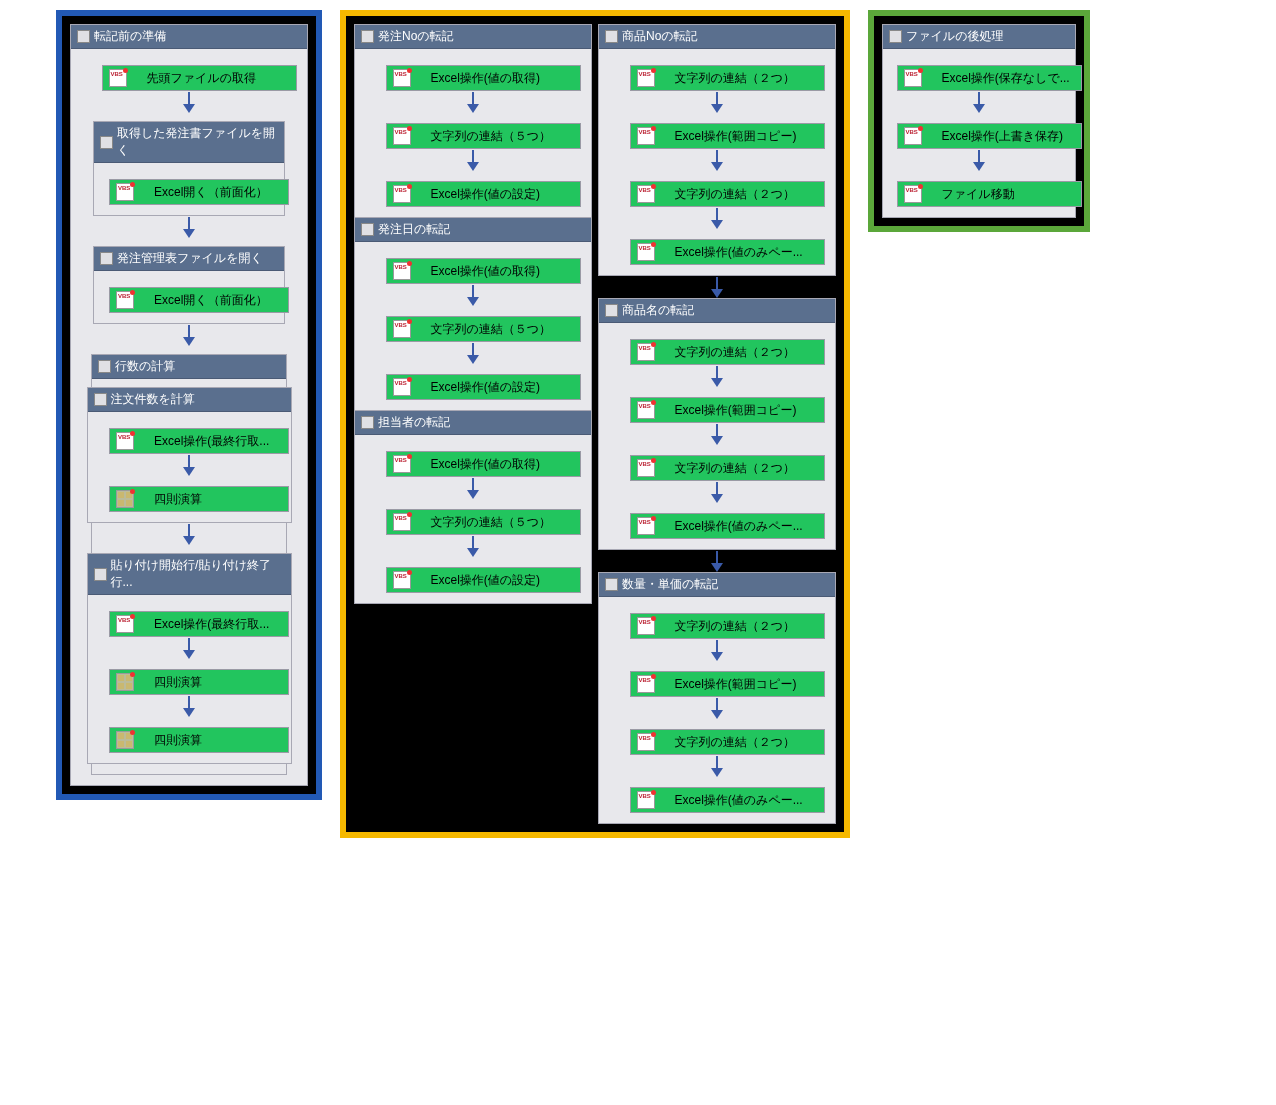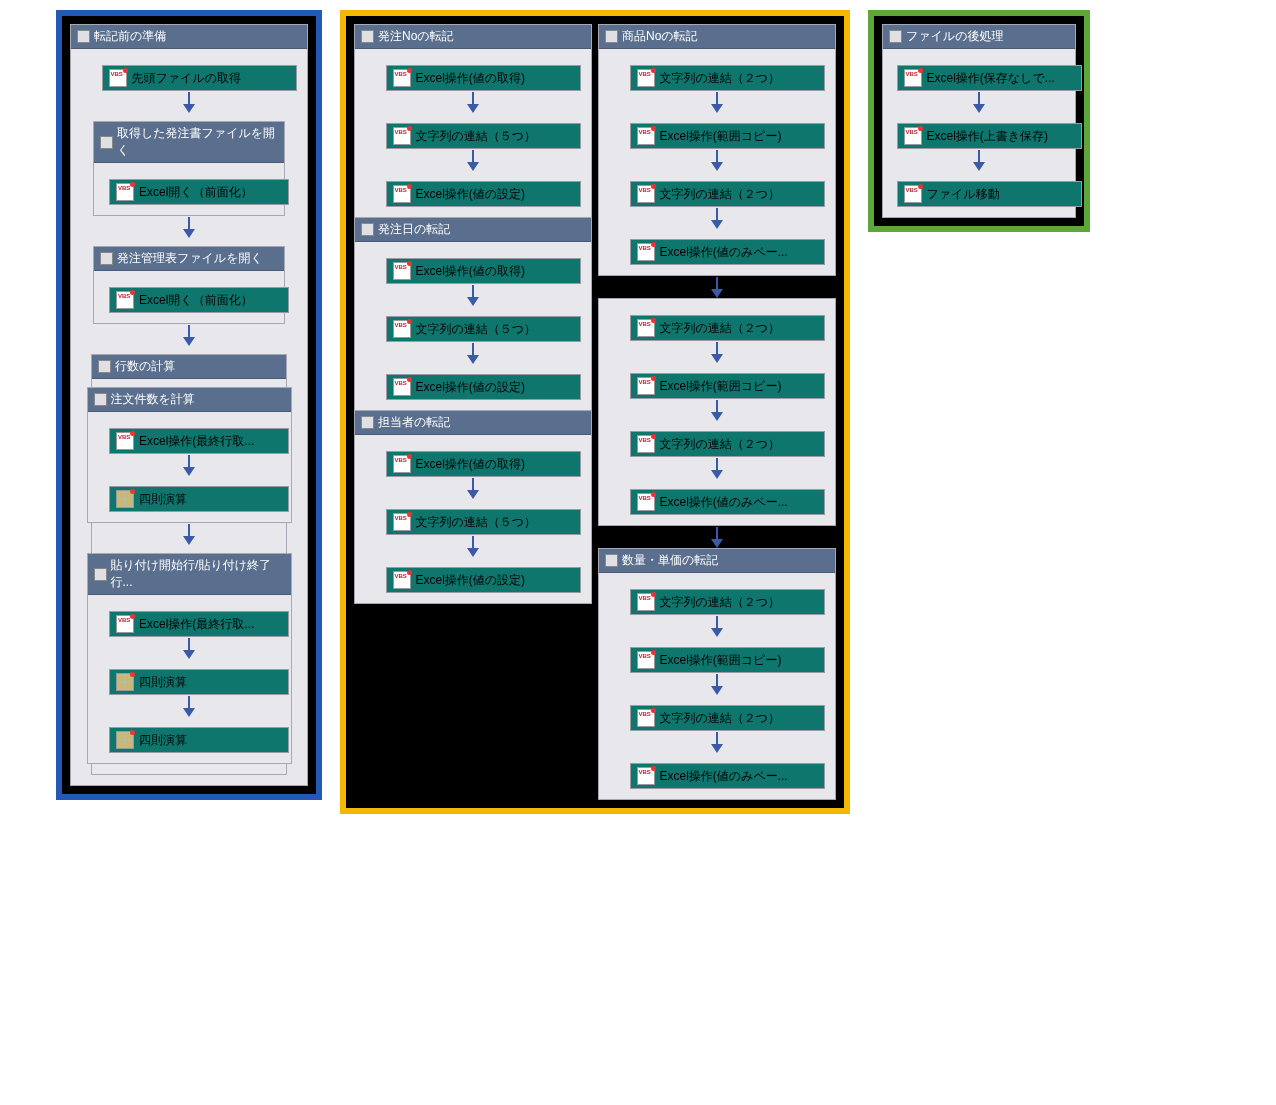--- a/index.html
+++ b/index.html
@@ -67,25 +67,25 @@
       width: 192px;
       display: flex;
       flex-direction: column;
       align-items: center;
       padding-bottom: 10px;
     }
     .subgroup-narrow {
       width: 205px;
     }
     .node {
-      background: #0f766e;
+      background: #22c55e;
       border: 1px solid #9a9aa5;
       display: flex;
       align-items: center;
-      gap: 5px;
+      gap: 20px;
       padding: 3px 6px;
       margin-top: 10px;
       width: 195px;
       white-space: nowrap;
       overflow: hidden;
       text-overflow: ellipsis;
       margin-left: 20px;
     }
     .node-narrow { width: 180px; }
     .icon {
@@ -391,20 +391,23 @@
       </div>
 
       <div style="display:flex;flex-direction:column;align-items:center">
           <div class="arrow">
             <div class="arrow-line"></div>
             <div class="arrow-head"></div>
           </div>
         </div>
 
       <div class="group">
+        <div class="group-header">
+            <span>商品名の転記</span>
+          </div>
         <div class="spacer"></div>
         <div class="node">
             <span class="icon">VBS</span>
             <span>文字列の連結（２つ）</span>
           </div>
         <div class="arrow">
             <div class="arrow-line"></div>
             <div class="arrow-head"></div>
           </div>
         <div class="node">

